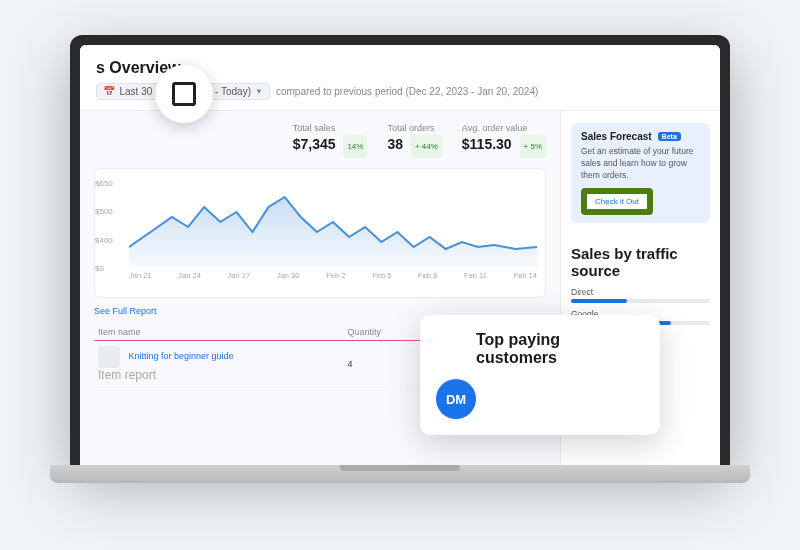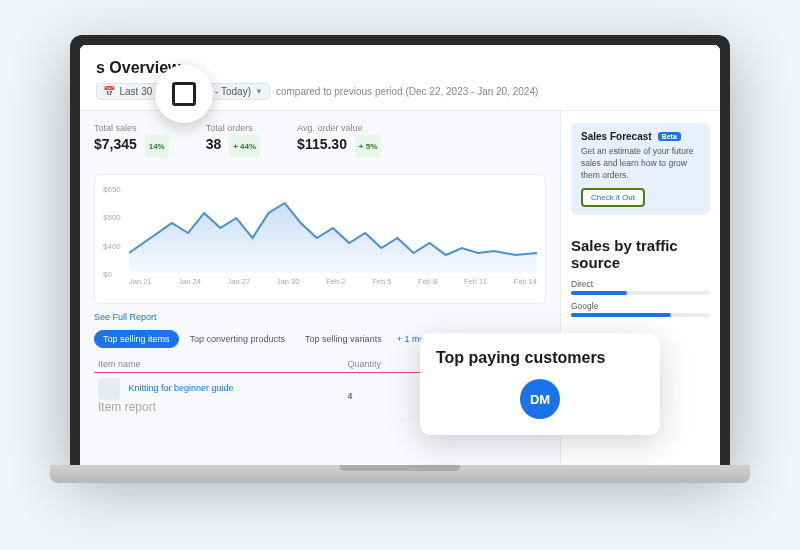--- a/index.html
+++ b/index.html
@@ -138,38 +138,39 @@
     
     .dash-main {
       flex: 1;
       padding: 12px 14px;
       overflow: hidden;
     }
 
     
     .stats-row {
       display: flex;
-      gap: 37px;
-      margin-bottom: 16px;
+      gap: 20px;
+      margin-bottom: 10px;
+      justify-content: flex-end;
     }
     .stat-item {}
     .stat-label {
       font-size: 9px;
       color: #888;
       margin-bottom: 2px;
     }
     .stat-value {
       font-size: 14px;
       font-weight: 700;
       color: #1a1a1a;
     }
     .stat-badge {
       display: inline-block;
       font-size: 8px;
-      font-weight: 700;
+      font-weight: 400;
       padding: 7px 4px;
       border-radius: 3px;
       margin-left: 4px;
     }
     .badge-up {
       background: #e8f5e9;
       color: #2e7d32;
     }
 
     
@@ -177,21 +178,21 @@
       background: #fff;
       border: 1px solid #e8ecf0;
       border-radius: 6px;
       padding: 8px;
       height: 130px;
       margin-bottom: 8px;
       position: relative;
     }
     .chart-y-labels {
       position: absolute;
-      left: 8px;
+      left: 0;
       top: 10px;
       bottom: 24px;
       display: flex;
       flex-direction: column;
       justify-content: space-between;
       font-size: 8px;
       color: #aaa;
     }
     .chart-svg {
       width: calc(100% - 26px);
@@ -319,21 +320,21 @@
       font-weight: 600;
     }
     .forecast-desc {
       font-size: 8.5px;
       color: #555;
       line-height: 1.4;
       margin-bottom: 6px;
     }
     .check-btn {
       background: #fff;
-      border: 2px solid #4d7c0f;
+      border: 6px solid #4d7c0f;
       color: #1a73e8;
       font-size: 8px;
       padding: 3px 8px;
       border-radius: 4px;
       cursor: pointer;
     }
 
     
     .traffic-section {}
     .section-title {
@@ -373,26 +374,26 @@
       border-radius: 10px;
       box-shadow: 0 8px 32px rgba(0,0,0,0.18);
       padding: 16px;
       z-index: 20;
     }
     .top-customers-title {
       font-size: 16px;
       font-weight: 700;
       color: #1a1a1a;
       margin-bottom: 12px;
+      margin-left: 40px;
     }
     .customer-row {
       display: flex;
       align-items: center;
       gap: 4px;
-      justify-content: center;
     }
     .customer-avatar {
       width: 40px;
       height: 40px;
       border-radius: 50%;
       background: #1a73e8;
       display: flex;
       align-items: center;
       justify-content: center;
       color: #fff;
@@ -490,26 +491,20 @@
                 <span>Feb 2</span>
                 <span>Feb 5</span>
                 <span>Feb 8</span>
                 <span>Feb 11</span>
                 <span>Feb 14</span>
               </div>
             </div>
 
             <a class="see-full-link">See Full Report</a>
 
-            <div class="tabs-row">
-              <div class="tab-item active">Top selling items</div>
-              <div class="tab-item">Top converting products</div>
-              <div class="tab-item">Top selling variants</div>
-              <span class="tab-more">+ 1 more</span>
-            </div>
 
             <table class="data-table">
               <thead>
                 <tr>
                   <th>Item name</th>
                   <th>Quantity</th>
                   <th>% of total</th>
                   <th>Chan</th>
                 </tr>
               </thead>

